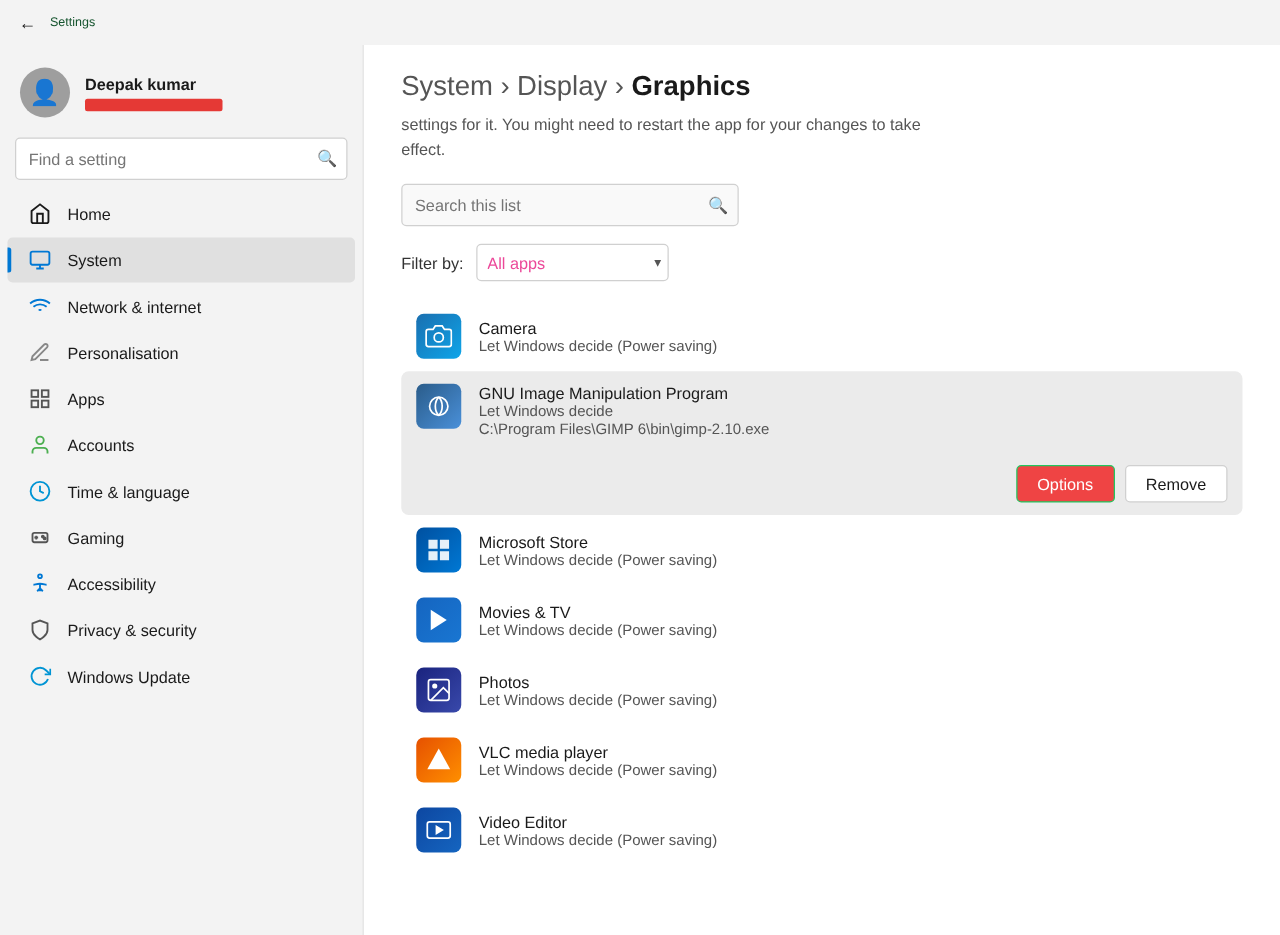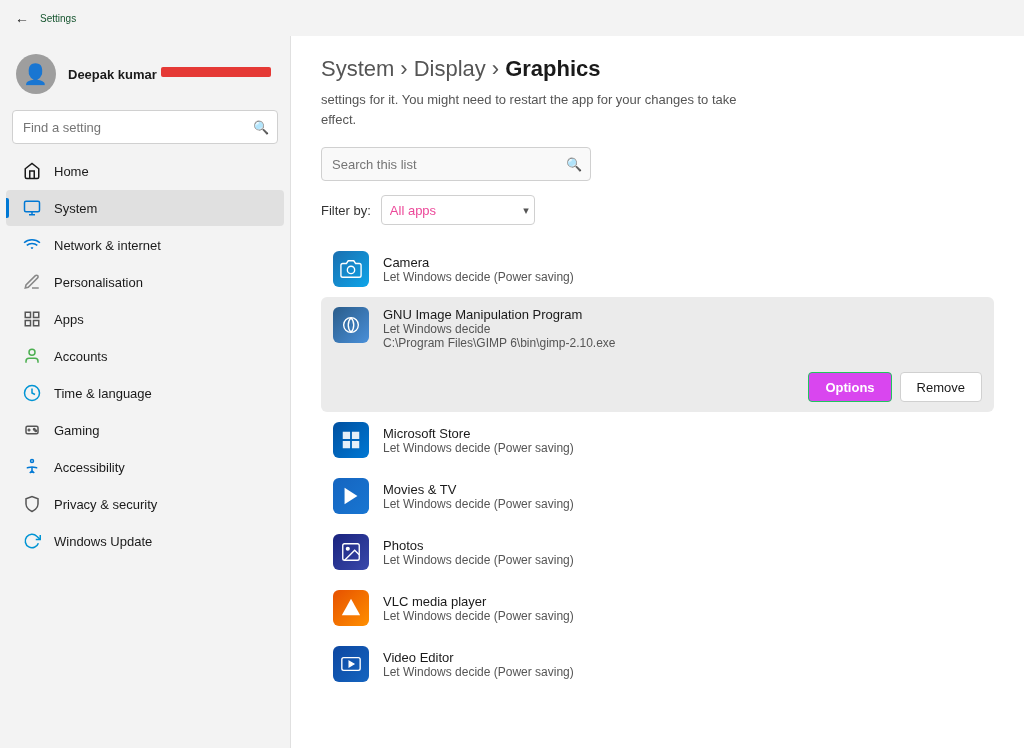--- a/index.html
+++ b/index.html
@@ -71,21 +71,21 @@
       border-radius: 50%;
       display: flex;
       align-items: center;
       justify-content: center;
       color: white;
       font-size: 20px;
       flex-shrink: 0;
     }
     .user-info {
       display: flex;
-      flex-direction: row;
+      flex-direction: column;
       gap: 4px;
     }
     .user-name {
       font-size: 13px;
       font-weight: 600;
       color: #1a1a1a;
     }
     .user-bar {
       width: 110px;
       height: 10px;
@@ -332,24 +332,24 @@
       height: 30px;
       padding: 0 16px;
       border-radius: 4px;
       font-size: 13px;
       cursor: pointer;
       border: 1px solid #d0d0d0;
       background: white;
       color: #1a1a1a;
     }
     .btn-options {
-      background: #d946ef;
+      background: #ef4444;
       border-color: #22c55e;
       color: white;
-      font-weight: 700;
+      font-weight: 400;
     }
 
     
     ::-webkit-scrollbar { width: 6px; }
     ::-webkit-scrollbar-track { background: transparent; }
     ::-webkit-scrollbar-thumb { background: #c0c0c0; border-radius: 3px; }
   </style>
 </head>
 <body>
 

